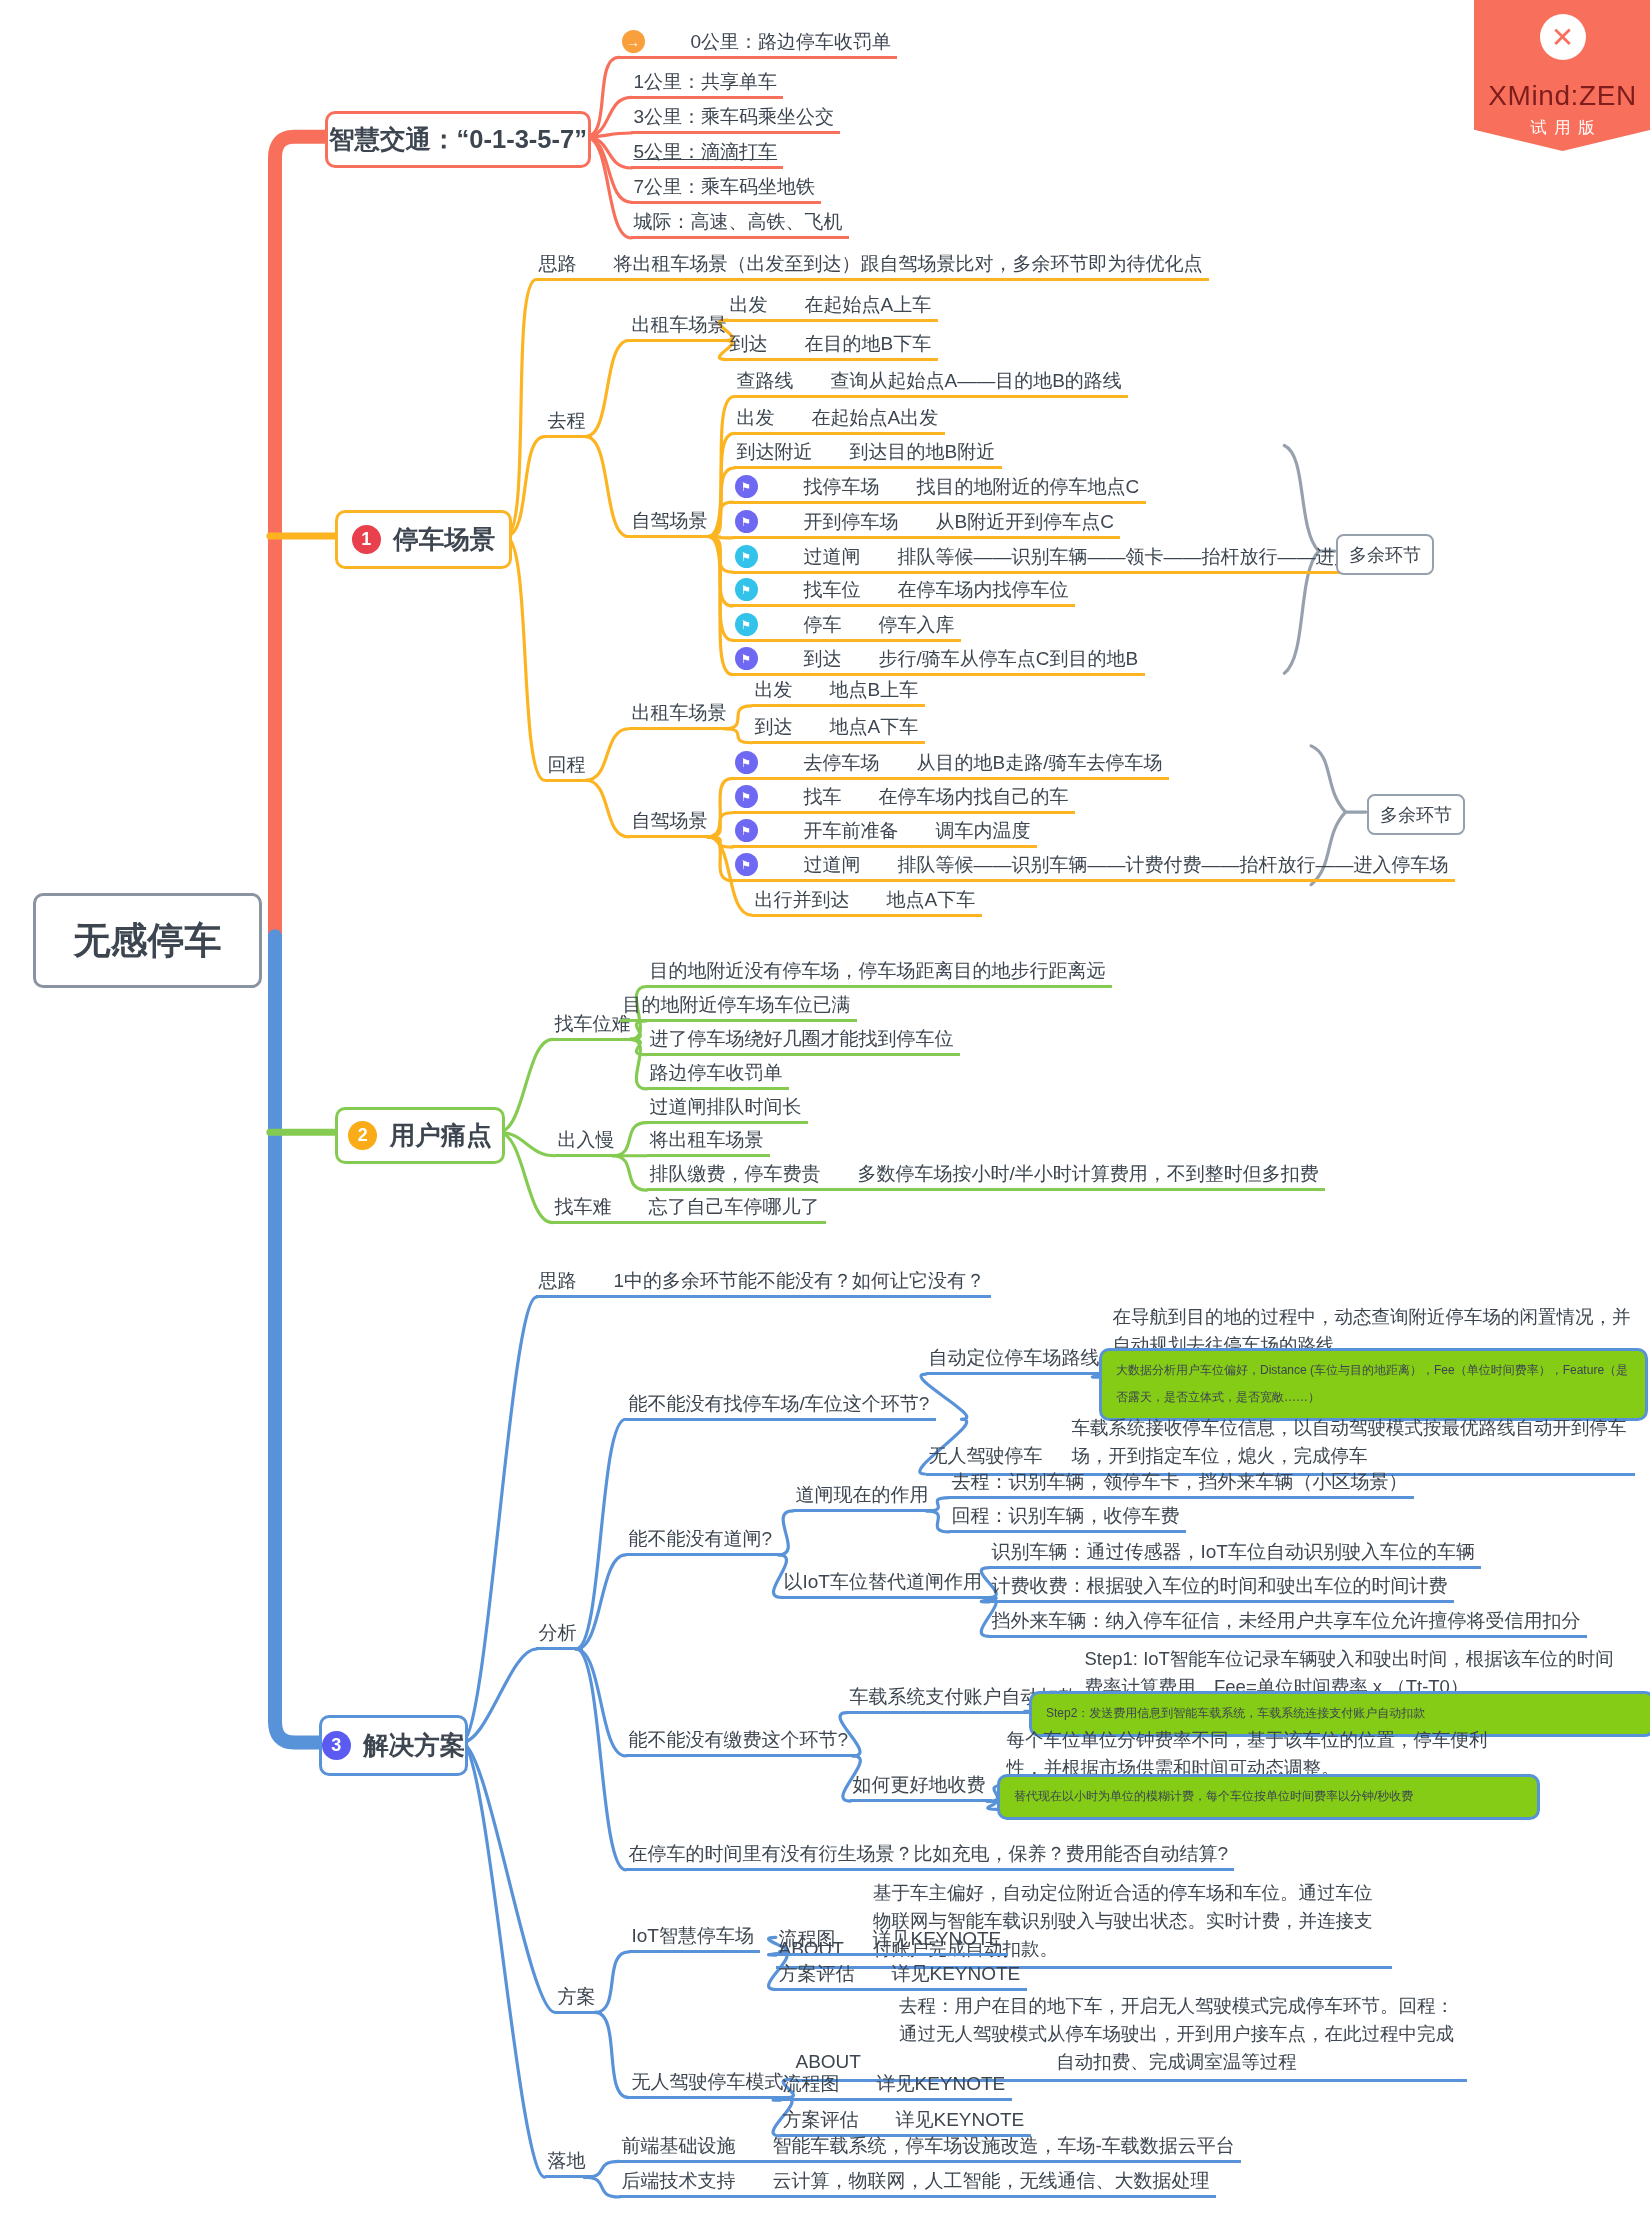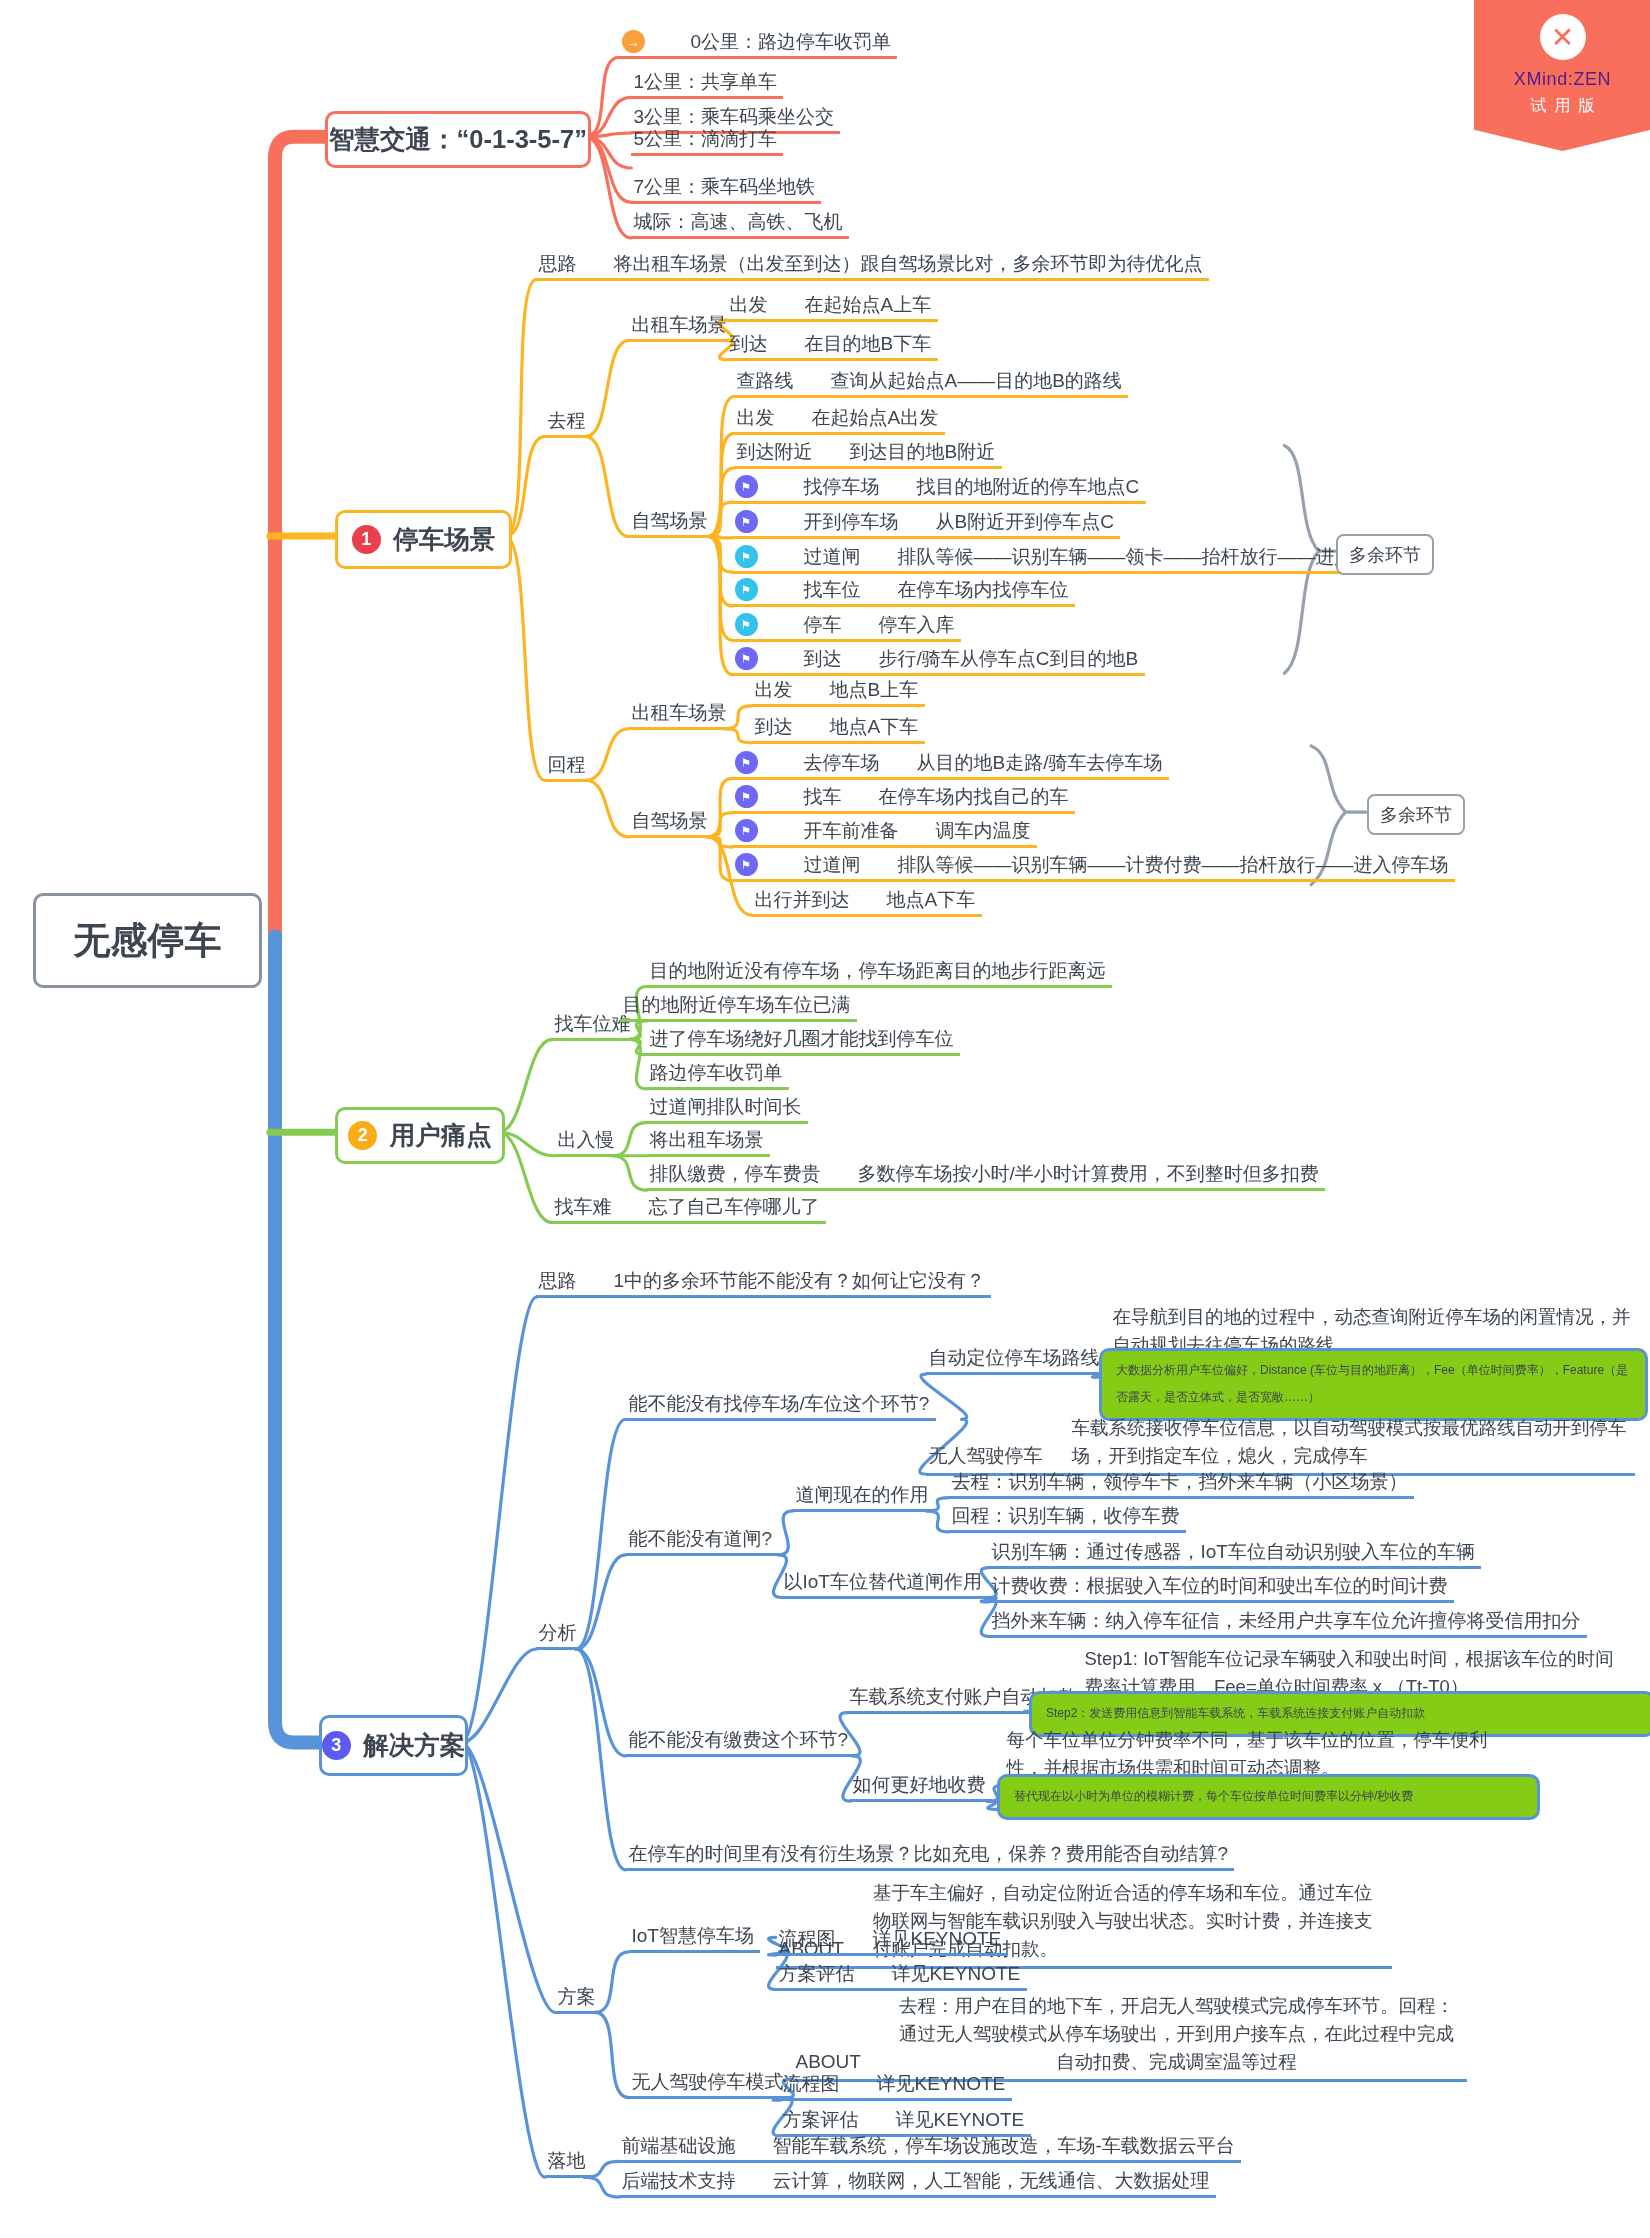--- a/index.html
+++ b/index.html
@@ -25,21 +25,21 @@
   .ic{width:23px;height:23px;border-radius:50%;display:inline-flex;align-items:center;justify-content:center;
       color:#fff;font-size:11.5px;flex:none;margin-right:9px;}
   .ic-indigo{background:#6e68f3;} .ic-cyan{background:#33c3ea;} .ic-orange{background:#f9a03c;font-weight:700;font-size:14px;}
   .bracelbl{position:absolute;border:2.5px solid #97a1ad;border-radius:7.6px;background:#fff;
             font-size:18px;display:flex;align-items:center;justify-content:center;z-index:2;color:#3d4650;}
   .badge{position:absolute;left:1474px;top:0;width:177px;height:151px;background:#f8705c;z-index:4;
          clip-path:polygon(0 0,100% 0,100% 86%,50% 100%,0 86%);display:flex;flex-direction:column;
          align-items:center;justify-content:flex-start;}
   .badge .logo{margin-top:14px;width:46px;height:46px;border-radius:50%;background:#fff;color:#f8705c;
          font-size:28px;font-weight:700;display:flex;align-items:center;justify-content:center;}
-  .badge .brand{color:#4c1d95;font-size:18px;font-weight:400;margin-top:9px;letter-spacing:0.6px;}
+  .badge .brand{color:#7f1d1d;font-size:28px;font-weight:400;margin-top:20px;letter-spacing:0.6px;}
   .badge .edition{color:#fff;font-size:16.5px;letter-spacing:7.6px;margin-top:5.1px;padding-left:7.6px;}
   .root{border:3.8px solid #8a93a0;font-size:37px;}
 </style>
 </head>
 <body>
 
 <svg id="wires" width="1651" height="2239" viewBox="0 0 2594 3518">
     <path d="M 510 215 L 462 215 Q 432 215 432 248 L 432 1471" stroke="#f8705c" stroke-width="22" fill="none" stroke-linecap="round"></path>
     <path d="M 502 2738 L 462 2738 Q 432 2738 432 2704 L 432 1471" stroke="#5892d8" stroke-width="22" fill="none" stroke-linecap="round"></path>
     <path d="M 424 842 L 526 842" stroke="#fcb421" stroke-width="11" fill="none" stroke-linecap="round"></path>
@@ -142,21 +142,21 @@
 <div class="t ur" style="left:619px;top:27px;">
     <span class="ic ic-orange">→</span>
     <span>0公里：路边停车收罚单</span>
   </div>
 <div class="t ur" style="left:631px;top:67px;">
     <span>1公里：共享单车</span>
   </div>
 <div class="t ur" style="left:631px;top:102px;justify-content:flex-end;">
     <span>3公里：乘车码乘坐公交</span>
   </div>
-<div class="t ur" style="left:631px;top:124px;">
+<div class="t ur" style="left:631px;top:137px;text-decoration:underline;">
     <span>5公里：滴滴打车</span>
   </div>
 <div class="t ur" style="left:631px;top:172px;">
     <span>7公里：乘车码坐地铁</span>
   </div>
 <div class="t ur" style="left:631px;top:207px;">
     <span>城际：高速、高铁、飞机</span>
   </div>
 
 <div class="node" style="left:335px;top:510px;width:171px;height:53px;border:3.2px solid #fcb421;">

